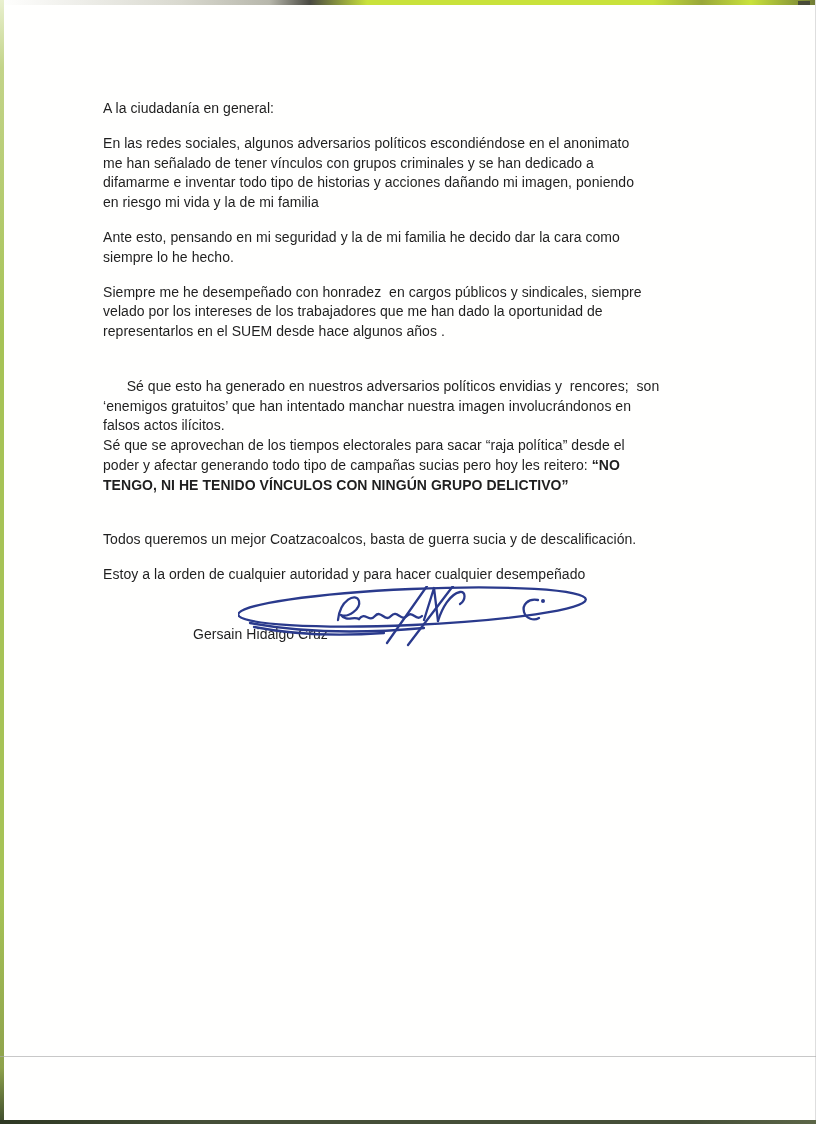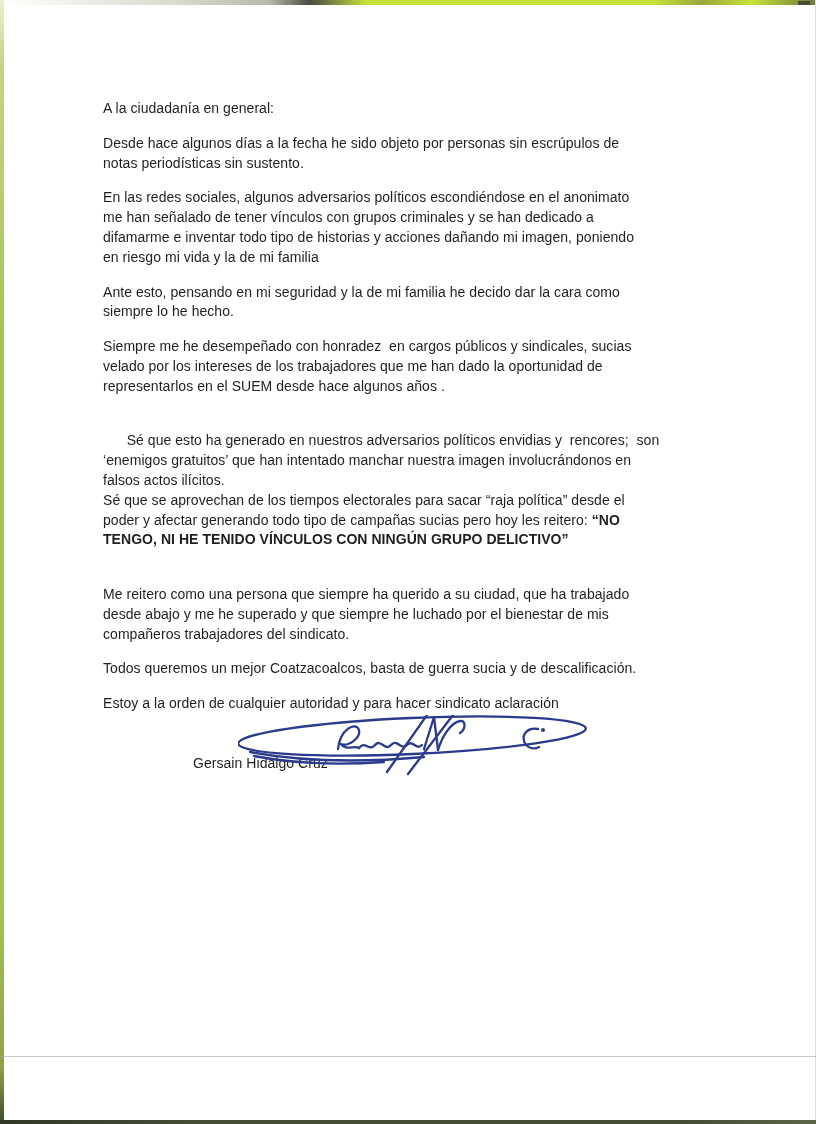--- a/index.html
+++ b/index.html
@@ -59,46 +59,41 @@
   <div class="scan-speck"></div>
   <div class="scan-edge-left"></div>
   <div class="scan-edge-right"></div>
   <div class="scan-edge-bottom"></div>
   <div class="scan-fold-line"></div>
 
   <div class="content">
 
     <p class="para">A la ciudadanía en general:</p>
 
-    <p class="para">Desde hace algunos días a la fecha he sido objeto por personas sin escrúpulos de
-notas periodísticas sin sustento.</p>
     <p class="para">En las redes sociales, algunos adversarios políticos escondiéndose en el anonimato
 me han señalado de tener vínculos con grupos criminales y se han dedicado a
 difamarme e inventar todo tipo de historias y acciones dañando mi imagen, poniendo
 en riesgo mi vida y la de mi familia</p>
     <p class="para">Ante esto, pensando en mi seguridad y la de mi familia he decido dar la cara como
 siempre lo he hecho.</p>
-    <p class="para">Siempre me he desempeñado con honradez  en cargos públicos y sindicales, sucias
+    <p class="para">Siempre me he desempeñado con honradez  en cargos públicos y sindicales, siempre
 velado por los intereses de los trabajadores que me han dado la oportunidad de
 representarlos en el SUEM desde hace algunos años .</p>
 
     <p class="para">
       <span>Sé que esto ha generado en nuestros adversarios políticos envidias y  rencores;  son
 ‘enemigos gratuitos’ que han intentado manchar nuestra imagen involucrándonos en
 falsos actos ilícitos.
 Sé que se aprovechan de los tiempos electorales para sacar “raja política” desde el
 poder y afectar generando todo tipo de campañas sucias pero hoy les reitero: </span><strong class="bold-statement">“NO
 TENGO, NI HE TENIDO VÍNCULOS CON NINGÚN GRUPO DELICTIVO”</strong>
     </p>
 
-    <p class="para">Me reitero como una persona que siempre ha querido a su ciudad, que ha trabajado
-desde abajo y me he superado y que siempre he luchado por el bienestar de mis
-compañeros trabajadores del sindicato.</p>
     <p class="para">Todos queremos un mejor Coatzacoalcos, basta de guerra sucia y de descalificación.</p>
-    <p class="para">Estoy a la orden de cualquier autoridad y para hacer sindicato aclaración</p>
+    <p class="para">Estoy a la orden de cualquier autoridad y para hacer cualquier desempeñado</p>
 
     <div class="signature-area">
       <svg class="sig-svg" width="370" height="75" viewBox="0 0 370 75" aria-hidden="true">
 
         <ellipse cx="174" cy="21" rx="174" ry="18" transform="rotate(-2.5 174 21)"></ellipse>
 
         <path d="M12,37 C70,48 130,47 186,42"></path>
         <path d="M16,41 C62,50 104,50 146,47"></path>
 
         <path d="M100,34 C102,14 118,6 121,15 C123,23 110,32 103,29 C108,36 116,30 121,33"></path>

